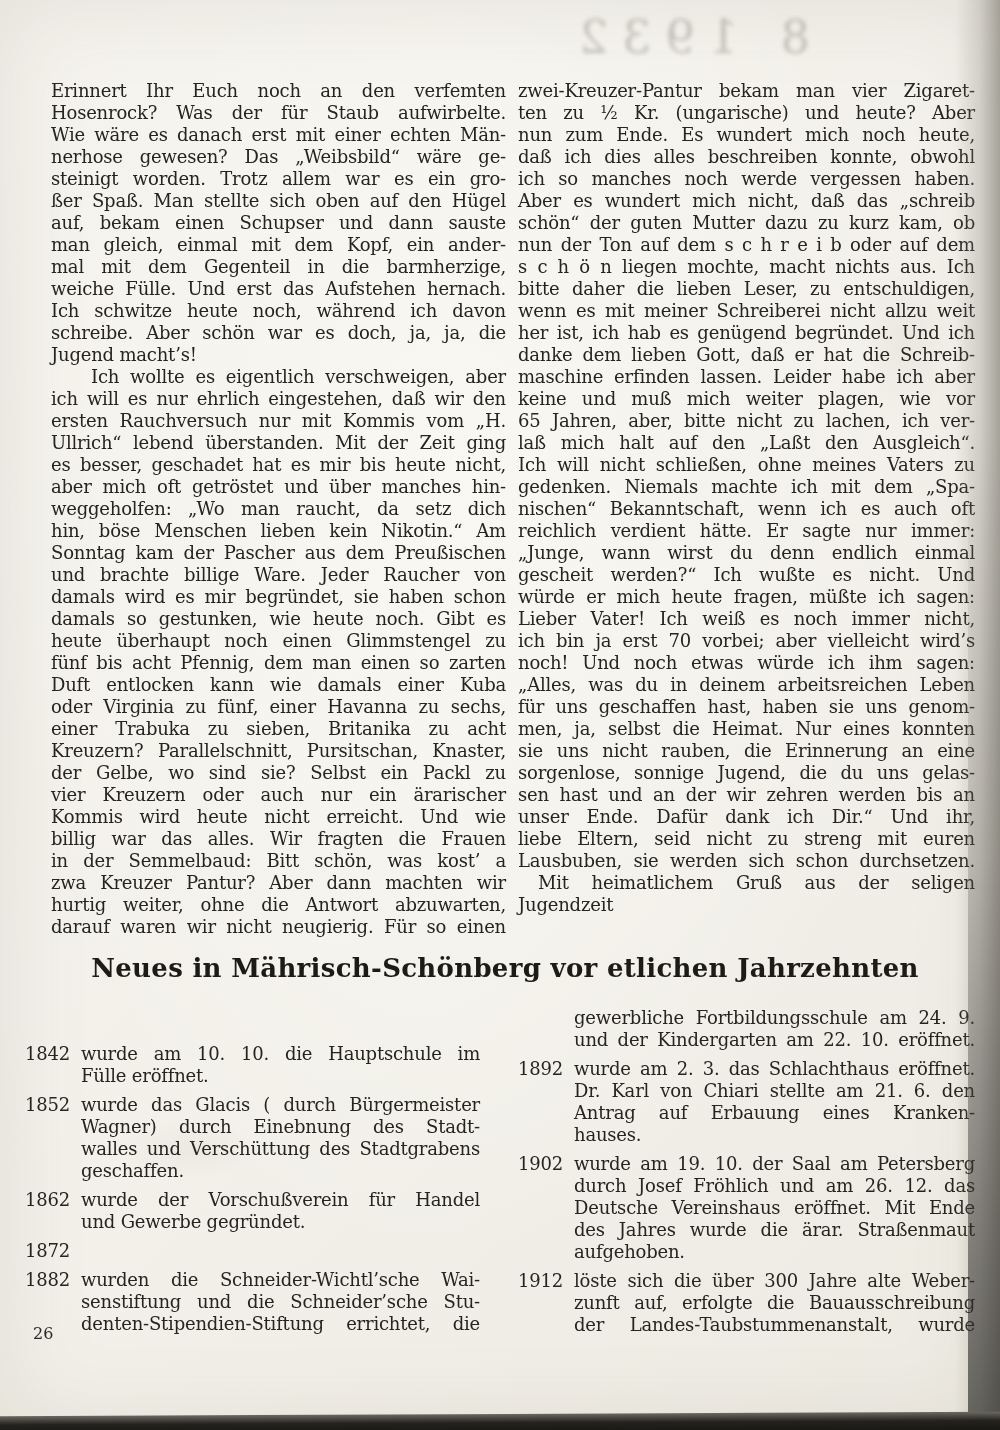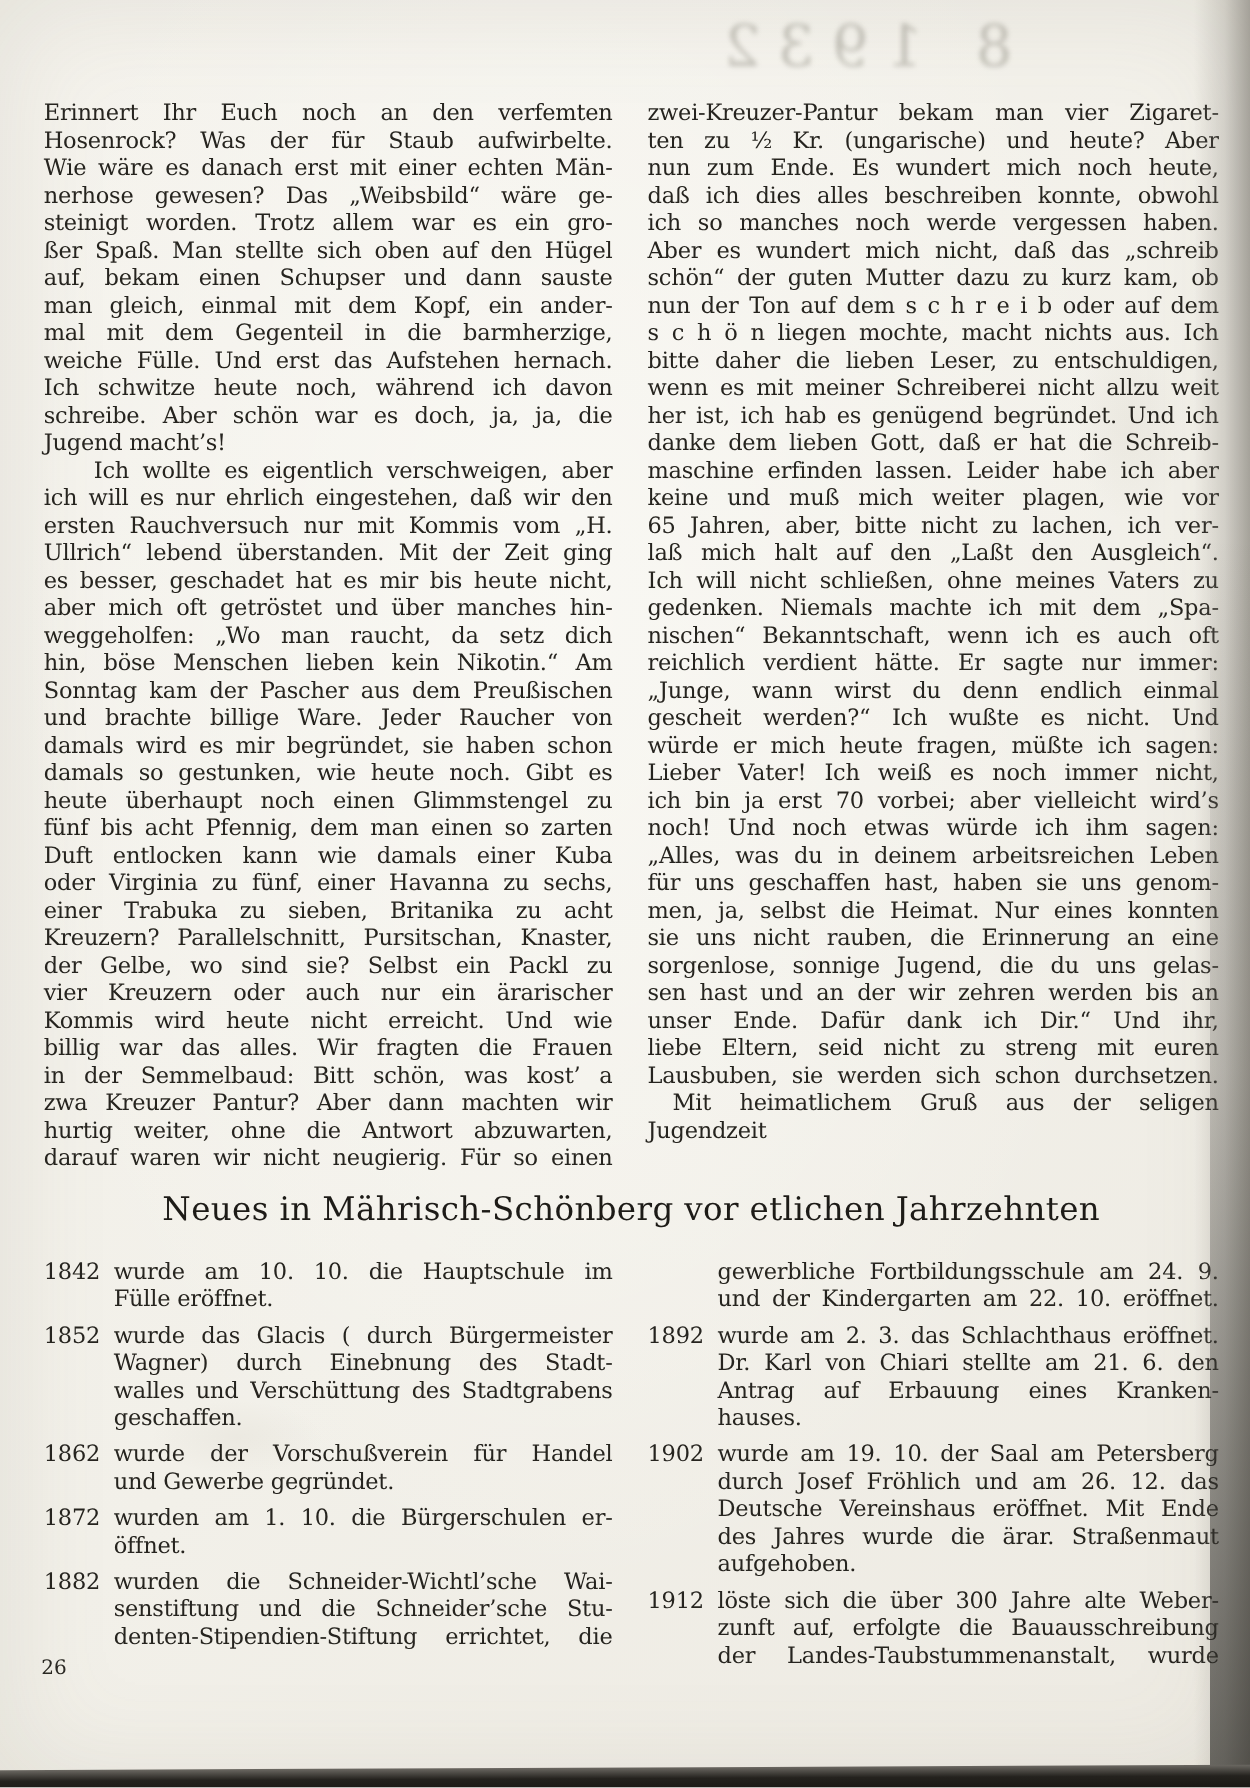--- a/index.html
+++ b/index.html
@@ -8,34 +8,34 @@
     width:1000px;height:1430px;
     background:
       radial-gradient(ellipse at 45% 35%, rgba(255,255,252,0.5), rgba(0,0,0,0) 60%),
       linear-gradient(135deg,#f5f3ed 0%,#f2f0e9 55%,#edeae2 100%);
     overflow:hidden;
     font-family:"DejaVu Serif","Liberation Serif",serif;
     color:#26241f;
     box-shadow:inset 0 0 90px rgba(120,112,95,0.14);
   }
   .col{position:absolute;top:80px;font-size:18px;line-height:22px;letter-spacing:-0.2px;}
-  #col1{left:35px;width:455px;}
+  #col1{left:51px;width:455px;}
   #col2{left:518px;width:457px;}
   .ln{text-align:justify;text-align-last:justify;}
   .ln.l{text-align-last:left;}
   .ln.i{text-indent:40px;}
   .ln.i2{text-indent:20px;}
   .ln.r{text-align-last:right;padding-right:28px;}
   #heading{
     position:absolute;left:35px;width:940px;top:951px;
-    text-align:center;font-weight:normal;font-size:26px;line-height:34px;
+    text-align:center;font-weight:bold;font-size:26px;line-height:34px;
     letter-spacing:0.3px;color:#1d1b17;
   }
   .tl{position:absolute;top:1007px;font-size:18px;line-height:22px;letter-spacing:-0.2px;}
-  #tl-left{left:35px;width:455px;}
+  #tl-left{left:25px;width:455px;margin-top:36px;}
   #tl-right{left:518px;width:457px;}
   .tl-entry{display:flex;margin-bottom:7px;}
   .tl-year{width:56px;flex:none;}
   .tl-text{flex:1;min-width:0;}
   #pagenum{position:absolute;left:33px;top:1324px;font-size:16px;color:#2a2823;}
   #bleed{
     position:absolute;left:420px;top:10px;width:390px;height:62px;
     font-size:46px;letter-spacing:14px;color:rgba(100,95,85,0.32);
     transform:scaleX(-1);filter:blur(2px);
     font-family:"DejaVu Serif","Liberation Serif",serif;
@@ -170,24 +170,20 @@
       </div>
       <div class="tl-entry">
         <div class="tl-year">1862</div>
         <div class="tl-text">
           <div class="ln j">wurde der Vorschußverein für Handel</div>
           <div class="ln l">und Gewerbe gegründet.</div>
         </div>
       </div>
       <div class="tl-entry">
         <div class="tl-year">1872</div>
-        <div class="tl-text">
-          <div class="ln j">wurden am 1. 10. die Bürgerschulen er-</div>
-          <div class="ln l">öffnet.</div>
-        </div>
       </div>
       <div class="tl-entry">
         <div class="tl-year">1882</div>
         <div class="tl-text">
           <div class="ln j">wurden die Schneider-Wichtl’sche Wai-</div>
           <div class="ln j">senstiftung und die Schneider’sche Stu-</div>
           <div class="ln j">denten-Stipendien-Stiftung errichtet, die</div>
         </div>
       </div>
     </div>

